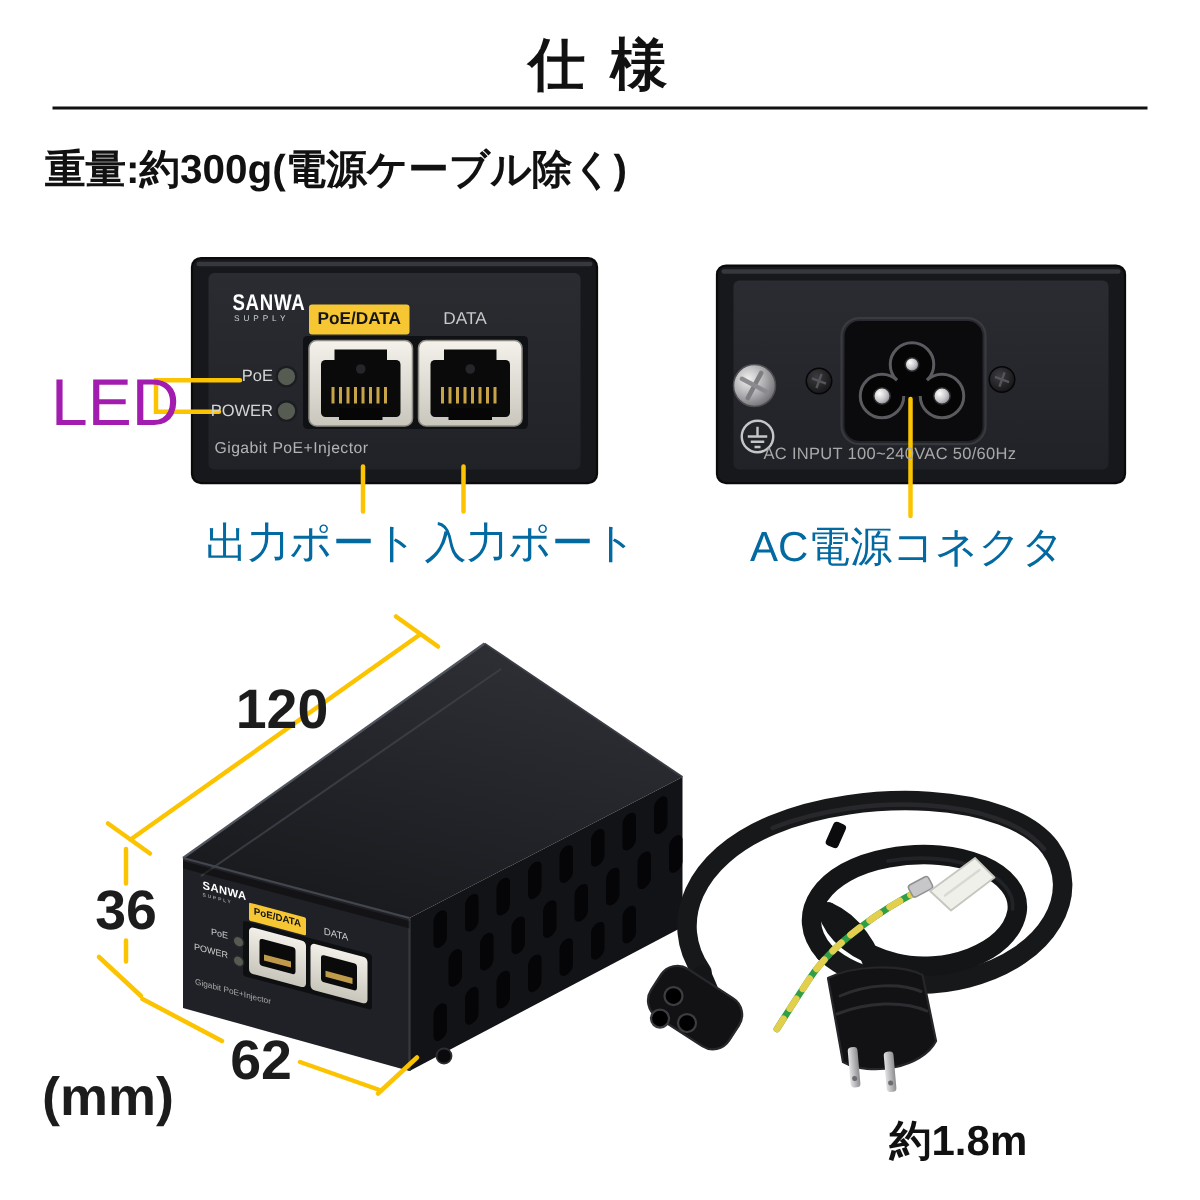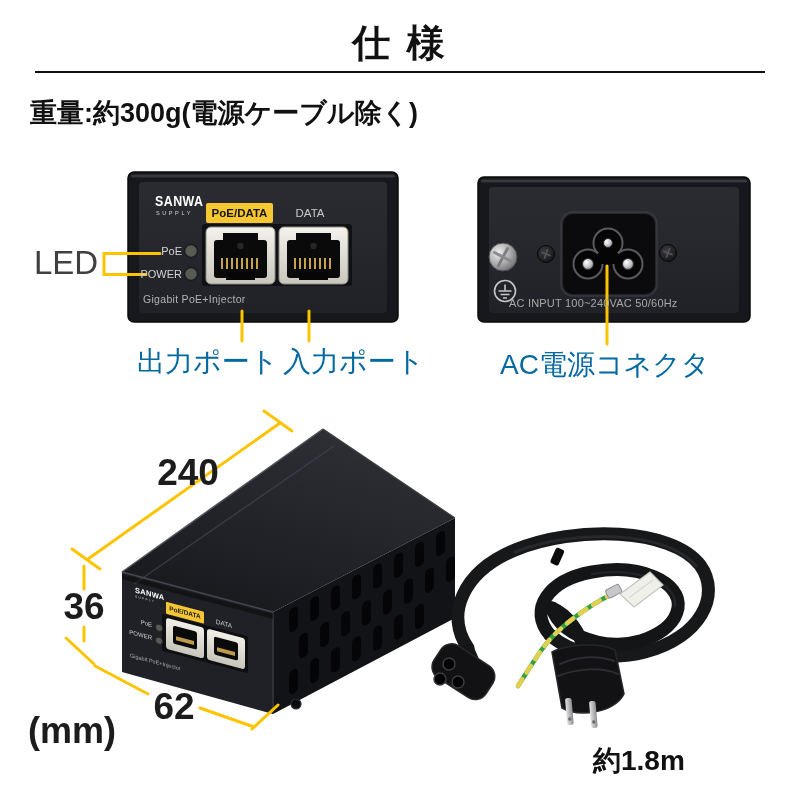--- a/index.html
+++ b/index.html
@@ -3,21 +3,21 @@
 <meta charset="utf-8">
 <style>
   html,body{margin:0;padding:0;background:#ffffff;}
   #stage{position:relative;width:800px;height:800px;background:#fff;overflow:hidden;
          font-family:"Liberation Sans","DejaVu Sans",sans-serif;color:#1f1f1f;}
   #gfx{position:absolute;left:0;top:0;z-index:1;}
   .txt{position:absolute;z-index:2;white-space:nowrap;}
   .title{left:0;top:18px;width:800px;text-align:center;font-size:38px;font-weight:bold;letter-spacing:3px;color:#111;}
   .rule{position:absolute;left:35px;top:71px;width:730px;height:2px;background:#111;z-index:2;}
   .weight{left:30px;top:95px;font-size:27px;font-weight:bold;color:#111;}
-  .led{left:34px;top:244px;font-size:33px;color:#404040;}
+  .led{left:34px;top:244px;font-size:44px;color:#a21caf;}
   .jp-label{font-size:28px;color:#0369a1;}
   .cable-label{font-size:28px;font-weight:bold;color:#111;line-height:34px;}
   .dim{font-size:37px;font-weight:600;color:#1c1c1c;text-align:center;}
   .mm{font-size:36px;font-weight:600;color:#1c1c1c;}
 
   
   .brand{position:absolute;color:#fff;font-weight:bold;font-size:13.5px;letter-spacing:.5px;transform:scale(.92,1.12);transform-origin:0 0;}
   .brand-sub{position:absolute;color:#ccd1d6;font-size:5.5px;letter-spacing:2.6px;}
   .poedata{position:absolute;background:#f6c733;color:#151515;font-weight:bold;font-size:11.5px;
            text-align:center;border-radius:2px;}
@@ -276,21 +276,21 @@
   <div class="txt data-t" style="left:289px;top:207px;width:42px;">DATA</div>
   <div class="txt ledname" style="left:152px;top:245px;width:30px;">PoE</div>
   <div class="txt ledname" style="left:134px;top:268px;width:48px;">POWER</div>
   <div class="txt model" style="left:143px;top:293px;">Gigabit PoE+Injector</div>
   <div class="txt jp-label" style="left:137px;top:343px;">出力ポート</div>
   <div class="txt jp-label" style="left:283px;top:343px;">入力ポート</div>
 
   <div class="txt acin" style="left:509px;top:297px;width:200px;">AC INPUT 100~240VAC 50/60Hz</div>
   <div class="txt jp-label" style="left:500px;top:346px;">AC電源コネクタ</div>
 
-  <div class="txt dim" style="left:152px;top:452px;width:72px;">240</div>
+  <div class="txt dim" style="left:152px;top:452px;width:72px;">120</div>
   <div class="txt dim" style="left:60px;top:586px;width:48px;">36</div>
   <div class="txt dim" style="left:148px;top:686px;width:52px;">62</div>
   <div class="txt mm" style="left:28px;top:710px;">(mm)</div>
 
   <div class="txt cable-label" style="left:593px;top:744px;text-align:center;">約1.8m</div>
 
   <div class="face3d">
     <div class="shade"></div>
     <div class="m-brand">SANWA</div>
     <div class="m-sub">SUPPLY</div>

